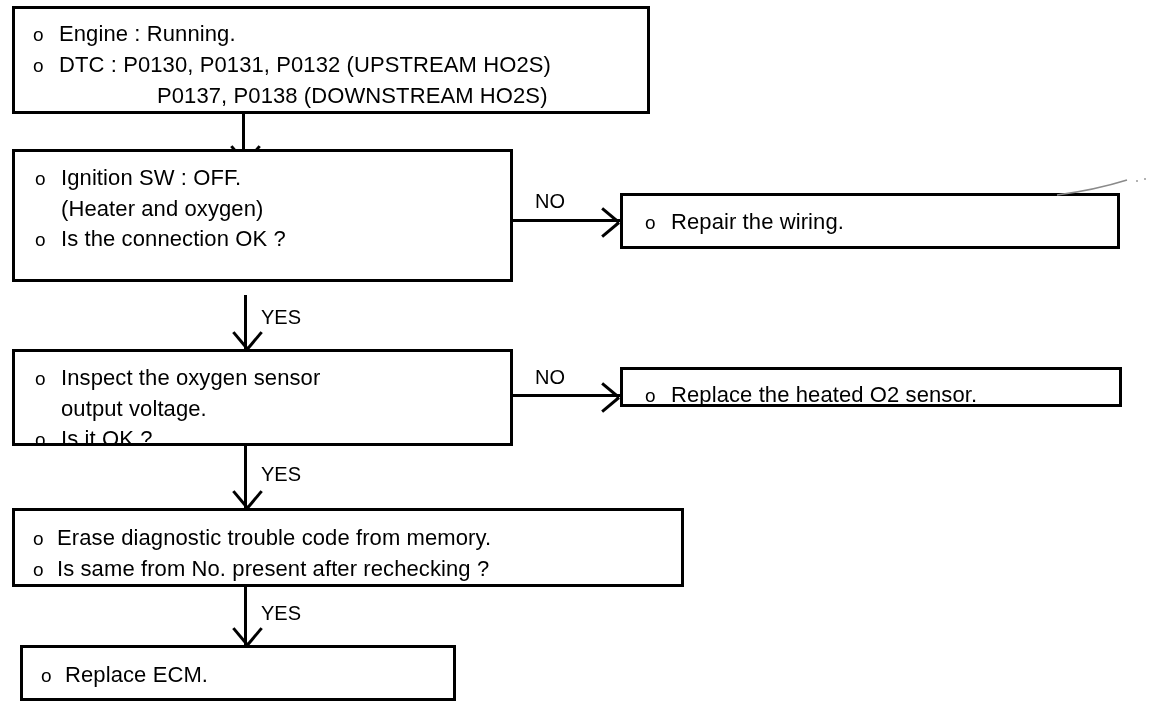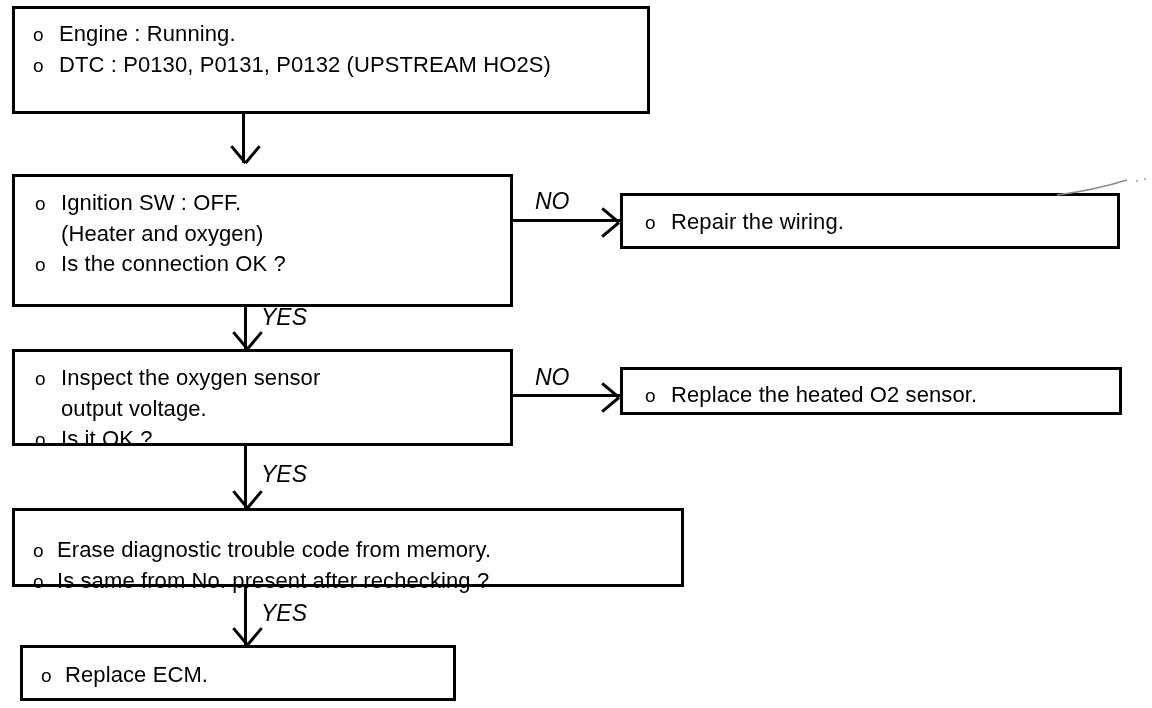--- a/index.html
+++ b/index.html
@@ -103,24 +103,23 @@
     transform-origin: right center;
     transform: rotate(-40deg);
   }
   .arrow-right::after {
     top: 0;
     transform-origin: right center;
     transform: rotate(40deg);
   }
   .edge-label {
     position: absolute;
-    font-size: 23px;
+    font-size: 20px;
     line-height: 23px;
     white-space: nowrap;
-    font-style: italic;
   }
   .artifact {
     position: absolute;
     pointer-events: none;
   }
 </style>
 </head>
 <body>
 
 <div id="canvas">
@@ -157,23 +156,26 @@
 
   <div class="edge-label" style="left:261px; top:602px;">YES</div>
 
   <div class="box" style="left:12px; top:6px; width:638px; height:108px; padding:10px 0 0 18px;">
     <span class="line">
       <span class="bullet">o</span><span>Engine : Running.</span>
     </span>
     <span class="line">
       <span class="bullet">o</span><span>DTC : P0130, P0131, P0132 (UPSTREAM HO2S)</span>
     </span>
-  </div>
-
-  <div class="box" style="left:12px; top:174px; width:501px; height:133px; padding:11px 0 8px 20px;">
+    <span class="line">
+      <span class="indent-sub"></span><span>P0137, P0138 (DOWNSTREAM HO2S)</span>
+    </span>
+  </div>
+
+  <div class="box" style="left:12px; top:149px; width:501px; height:133px; padding:11px 0 8px 20px;">
     <span class="line">
       <span class="bullet">o</span><span>Ignition SW : OFF.</span>
     </span>
     <span class="line">
       <span class="bullet"></span><span>(Heater and oxygen)</span>
     </span>
     <span class="line">
       <span class="bullet">o</span><span>Is the connection OK ?</span>
     </span>
   </div>
@@ -189,27 +191,27 @@
       <span class="bullet">o</span><span>Is it OK ?</span>
     </span>
   </div>
 
   <div class="box" style="left:620px; top:193px; width:500px; height:56px; padding:11px 0 0 22px;">
     <span class="line">
       <span class="bullet">o</span><span>Repair the wiring.</span>
     </span>
   </div>
 
-  <div class="box" style="left:620px; top:367px; width:502px; height:48px; padding:10px 0 0 22px;">
+  <div class="box" style="left:620px; top:367px; width:502px; height:40px; padding:10px 0 0 22px;">
     <span class="line">
       <span class="bullet">o</span><span>Replace the heated O2 sensor.</span>
     </span>
   </div>
 
-  <div class="box" style="left:12px; top:508px; width:672px; height:79px; padding:24px 0 0 18px;">
+  <div class="box" style="left:12px; top:508px; width:672px; height:79px; padding:12px 0 0 18px;">
     <span class="line">
       <span class="bullet tight">o</span><span>Erase diagnostic trouble code from memory.</span>
     </span>
     <span class="line">
       <span class="bullet tight">o</span><span>Is same from No. present after rechecking ?</span>
     </span>
   </div>
 
   <div class="box" style="left:20px; top:645px; width:436px; height:56px; padding:12px 0 0 18px;">
     <span class="line">

